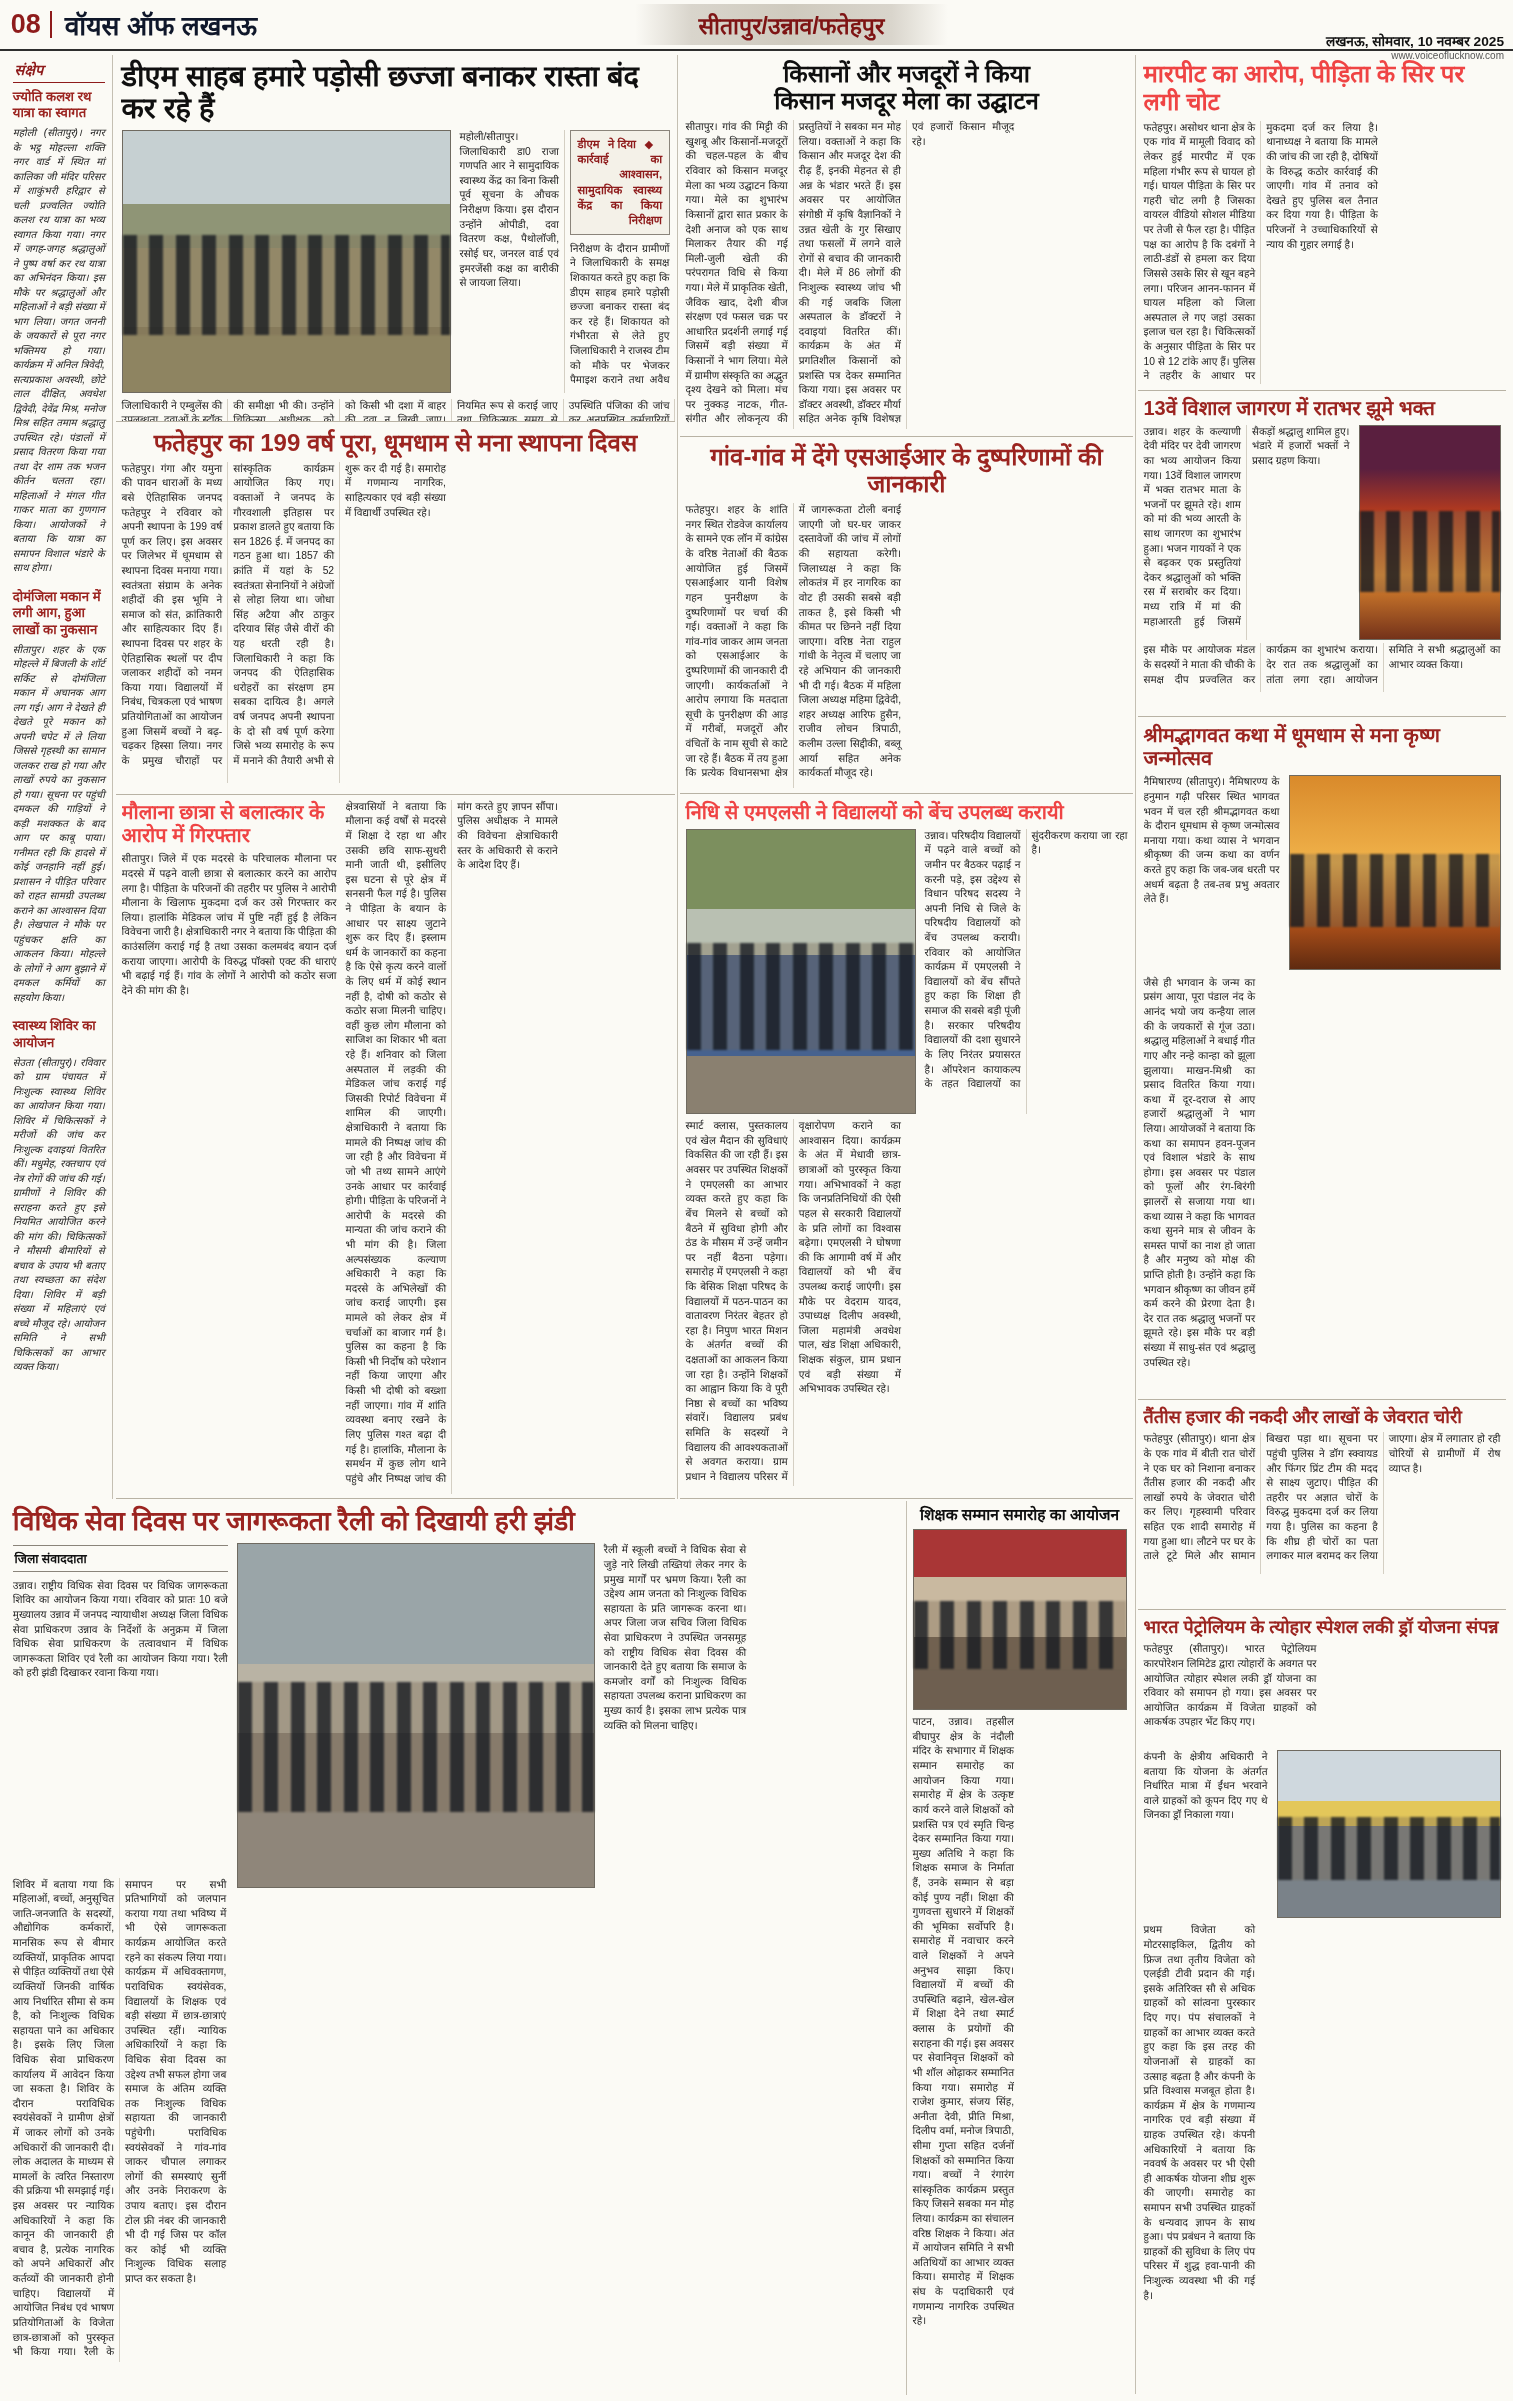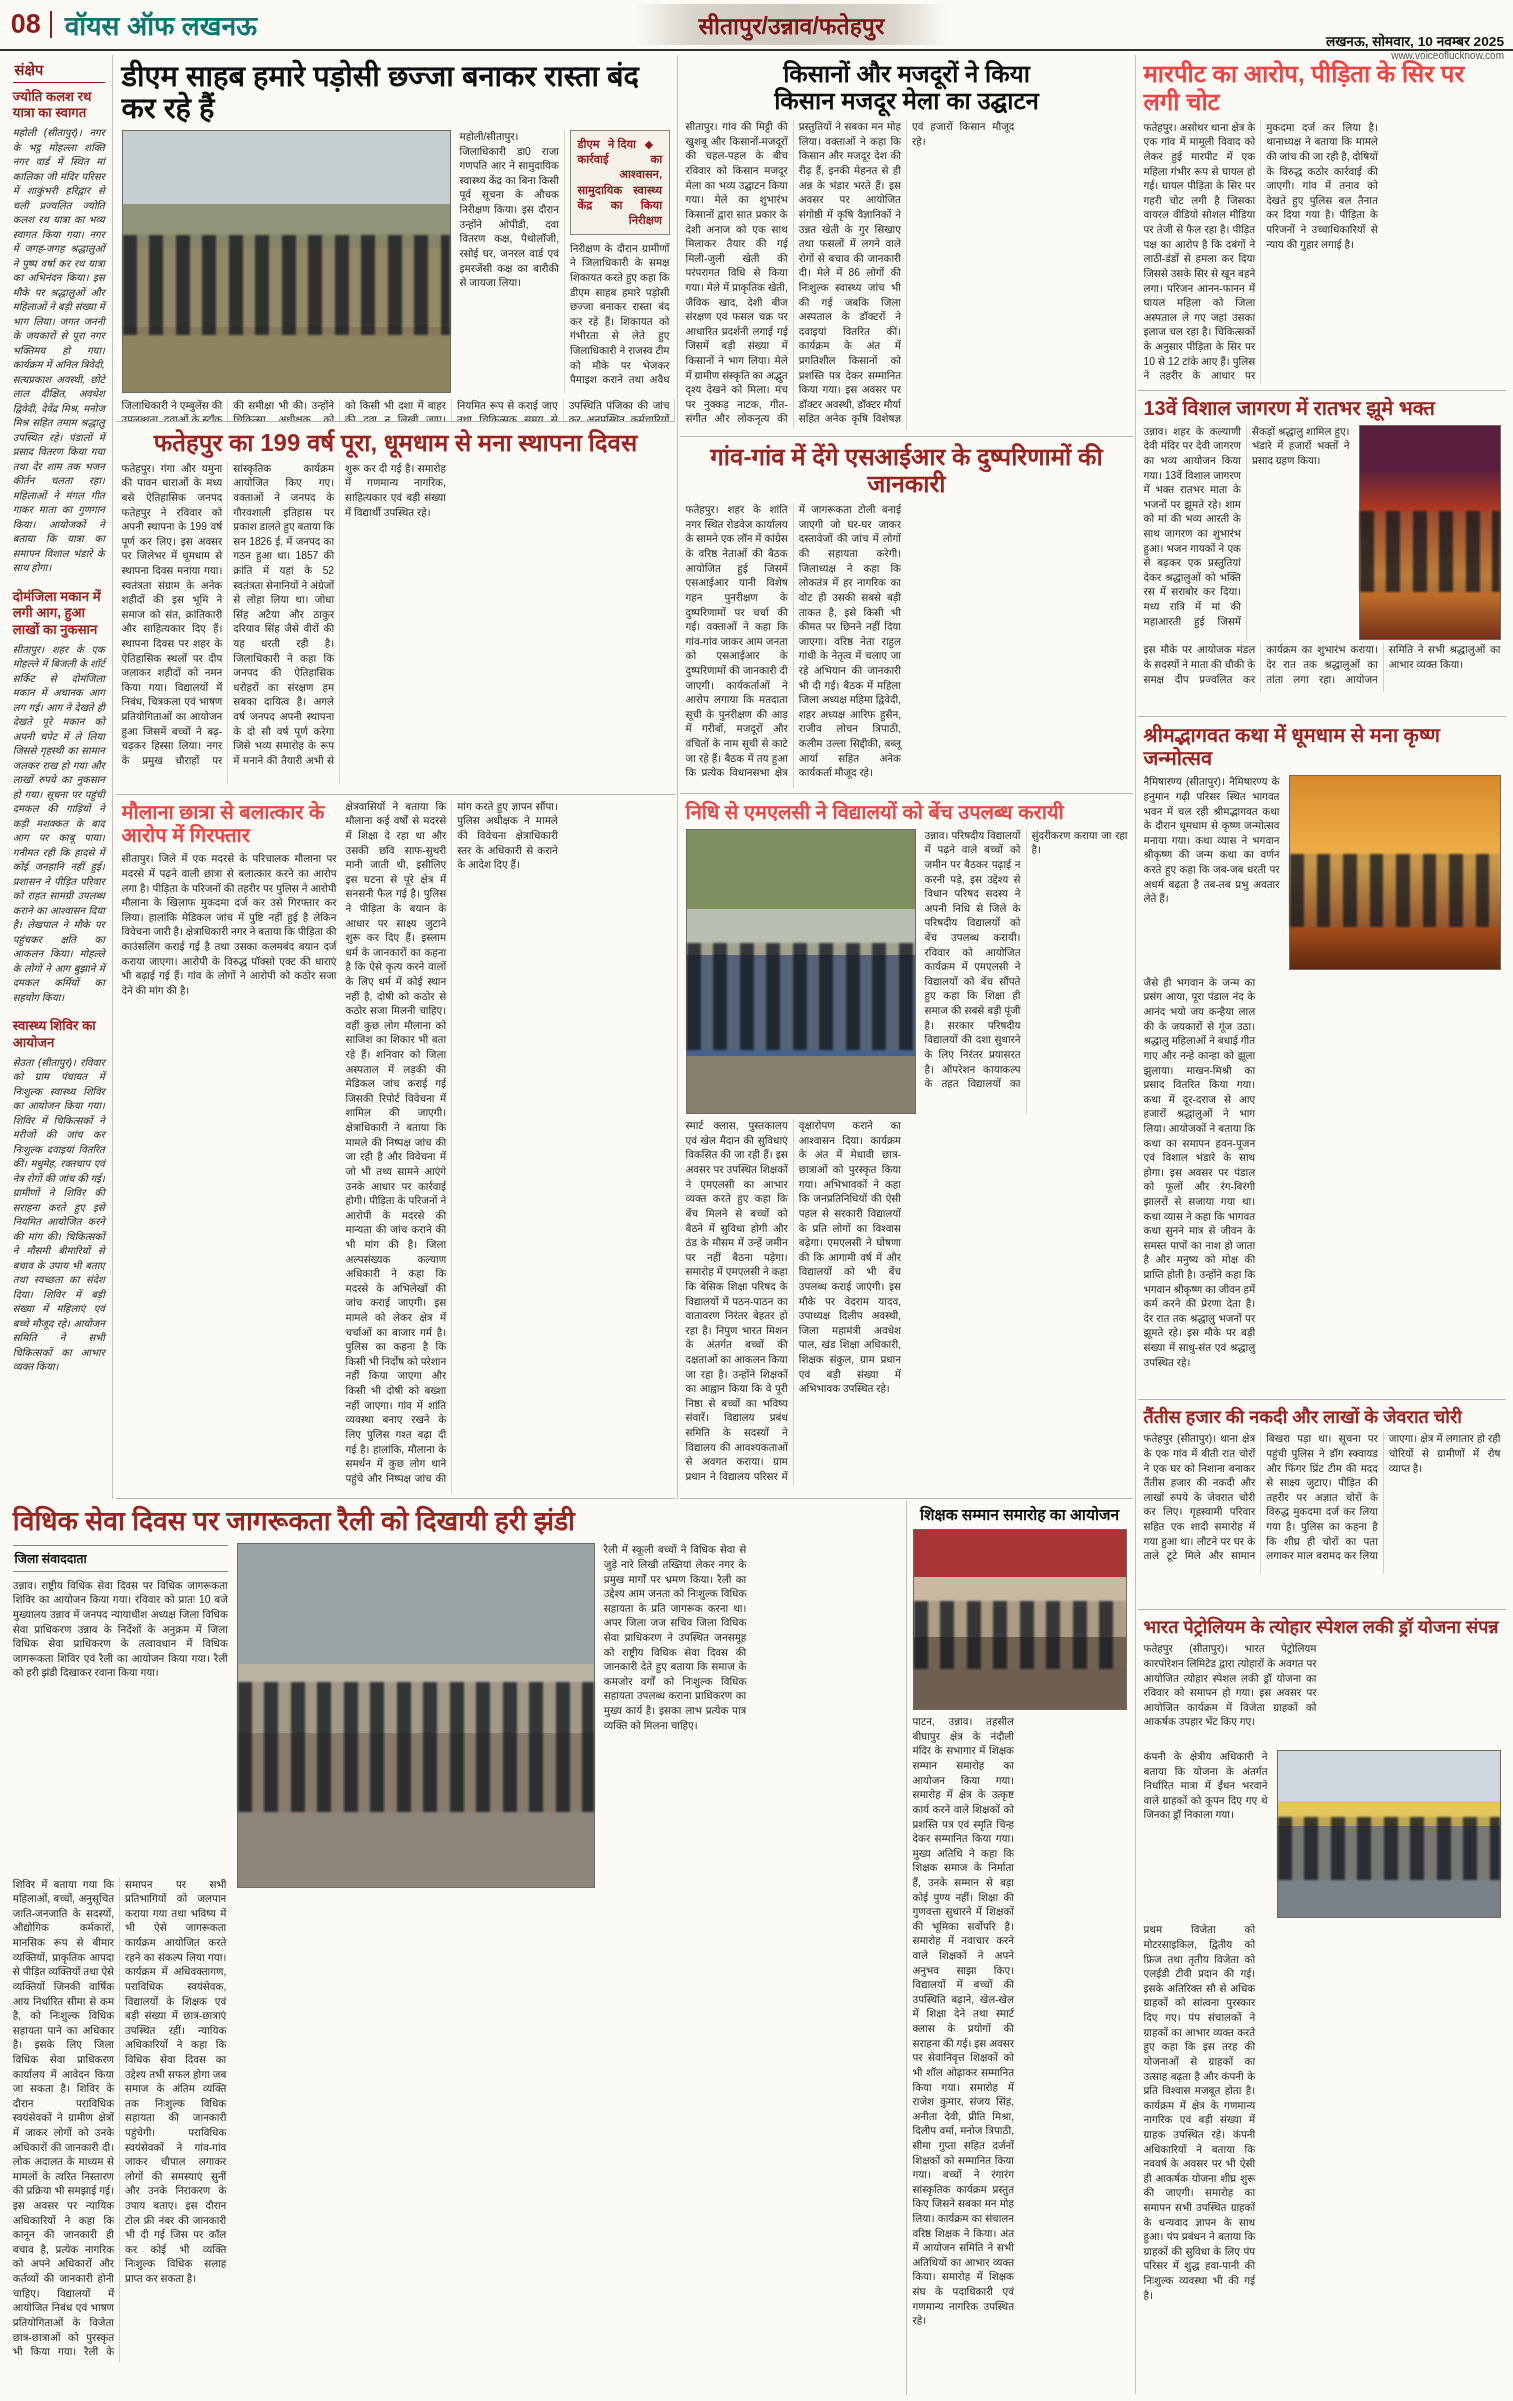--- a/index.html
+++ b/index.html
@@ -7,21 +7,21 @@
   body { font-family:"Liberation Sans","DejaVu Sans",sans-serif; }
   .page { position:relative; width:1513px; height:2401px; margin:0 auto;
           background:#fbfaf5; color:#1d1d1d; overflow:hidden; }
 
   
   .masthead { position:absolute; left:0; top:0; width:100%; height:51px;
               display:flex; align-items:center; gap:12.8px; padding:3.7px 9px;
               border-bottom:2.7px double #2e2e2e; background:#fbfaf5; }
   .pageno { font-size:27px; font-weight:bold; color:#8e1b1b;
             border-right:2.7px solid #8e1b1b; padding:0 9px 0 1.8px; line-height:1; }
-  .papername { font-size:26.5px; font-weight:bold; color:#0f766e; white-space:nowrap; }
+  .papername { font-size:26.5px; font-weight:bold; color:#0f172a; white-space:nowrap; }
   .edition-wrap { flex:1; display:flex; justify-content:center; }
   .edition { background:linear-gradient(90deg,rgba(217,213,204,0) 0%,#d9d5cc 18%,#cfcabe 50%,#d9d5cc 82%,rgba(217,213,204,0) 100%);
              color:#7e1414; font-weight:bold; font-size:23px; padding:4.6px 64px; white-space:nowrap; }
   .mast-right { text-align:right; line-height:1.25; }
   .dateline { font-weight:bold; font-size:13.7px; color:#111;margin-top:46px; }
   .website  { font-size:10px; color:#555; }
 
   
   .block { position:absolute; overflow:hidden; padding:3.7px 5.5px; }
   .bb { border-bottom:0.9px solid #b8b2a4; }
@@ -55,21 +55,21 @@
   .highlight-box { border:1.8px solid #8a847a; background:#f4f1e8; padding:5.5px 6.4px; margin:3.7px 0 6.4px;
                    font-weight:bold; font-size:11.4px; line-height:1.35; color:#8e1b1b;
                    break-inside:avoid; text-align:right; direction:rtl; text-align:justify; }
   .highlight-box .bullet { color:#8e1b1b; margin-right:3.7px; }
 
   .byline { border-top:0.9px solid #8a847a; border-bottom:0.9px solid #8a847a;
             font-weight:bold; font-size:12.3px; padding:3.7px 1.8px; margin:1.8px 0 7.3px; color:#111; }
 
   
   .briefs-title { font-size:14.6px; font-weight:800; color:#8e1b1b;
-                  border-bottom:1.8px solid #8e1b1b; padding:0 0 3.7px 1.8px; margin-bottom:5.5px; }
+                  border-bottom:1.8px solid #8e1b1b; padding:0 0 3.7px 1.8px; margin-bottom:5.5px;font-style:italic; }
   .brief-hl { font-size:13.2px; font-weight:800; color:#9b2420; line-height:1.25; margin:3.7px 0 4.6px; }
   .brief-body { font-size:10px; line-height:1.45; text-align:justify; color:#242424;
                 border-bottom:0.9px solid #cfc9bc; padding-bottom:7.3px; margin-bottom:5.5px;font-style:italic; }
   .brief-body:last-child { border-bottom:none; }
 </style>
 </head>
 <body>
 
 <div class="page">
 

